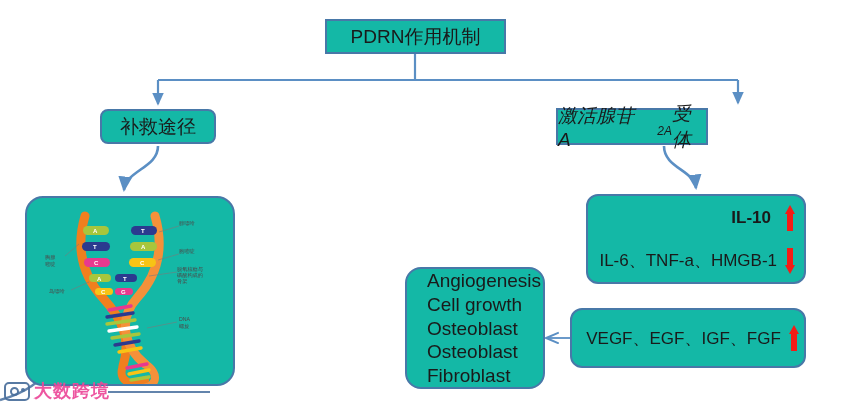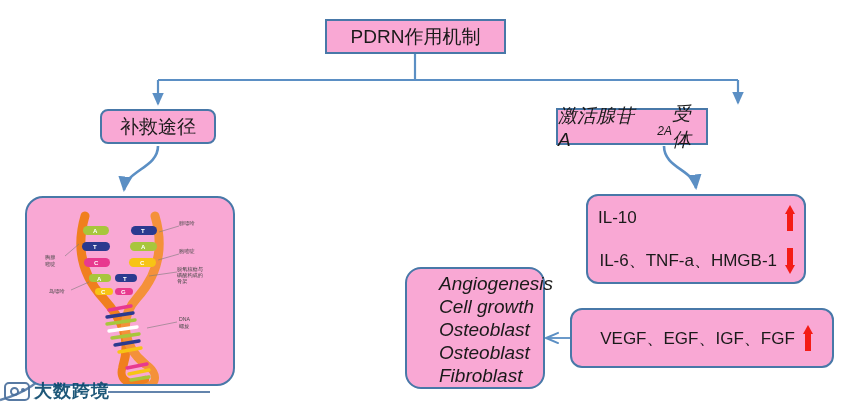--- a/index.html
+++ b/index.html
@@ -20,21 +20,21 @@
   .svg-layer {
     position: absolute;
     left: 0;
     top: 0;
     width: 842px;
     height: 411px;
   }
   .node {
     position: absolute;
     box-sizing: border-box;
-    background: #f9a8d4;
+    background: #14b8a6;
     border: 2px solid #4878a8;
     display: flex;
     align-items: center;
     justify-content: center;
     color: #1a1a1a;
     z-index: 3;
   }
   .node-title {
     left: 325px;
     top: 19px;
@@ -88,21 +88,22 @@
   .cyto-row {
     display: flex;
     align-items: center;
     justify-content: center;
     height: 44px;
     position: relative;
     font-size: 17px;
     white-space: nowrap;
   }
   .cyto-row.row-il10 {
-    justify-content: space-between;
+    justify-content: flex-end;
+    font-weight: bold;
   }
   .cyto-row .label {
     letter-spacing: 0px;
   }
   .arrow-up, .arrow-down {
     width: 9px;
     height: 26px;
     position: relative;
     display: inline-block;
     margin-left: 8px;
@@ -132,41 +133,40 @@
     width: 0; height: 0;
     border-left: 5px solid transparent;
     border-right: 5px solid transparent;
     border-top: 9px solid #f41c16;
   }
   .row-il10 .arrow-up { margin-left: 14px; }
   .row-pro { justify-content: flex-end; }
   .node-growth {
     left: 570px;
     top: 308px;
-    width: 264px;
+    width: 236px;
     height: 60px;
     border-radius: 12px;
     font-size: 17px;
     white-space: nowrap;
     padding-left: 8px;
   }
   .node-outcomes {
     left: 405px;
     top: 267px;
     width: 140px;
     height: 122px;
     border-radius: 16px;
     flex-direction: column;
     align-items: flex-start;
-    justify-content: flex-end;
-    padding-left: 32px;
+    justify-content: space-between;
+    padding-left: 20px;
     font-size: 19px;
     line-height: 23px;
     z-index: 4;
-    font-style: italic;
   }
   .outcome-line { white-space: nowrap; }
   .watermark {
     position: absolute;
     left: 4px;
     top: 379px;
     display: flex;
     align-items: center;
     z-index: 6;
     opacity: 0.92;
@@ -191,21 +191,21 @@
   .wm-logo:after {
     content: "";
     position: absolute;
     right: 3px; top: 4px;
     width: 4px; height: 4px;
     background: #4a6f9c;
     border-radius: 50%;
   }
   .wm-text {
     font-size: 18px;
-    color: #0c4a6e;
+    color: #ec4899;
     font-weight: bold;
     letter-spacing: 1px;
   }
   
   .dna-wrap {
     position: absolute;
     left: 0; top: 0;
     width: 100%; height: 100%;
   }
   .dna-label {

